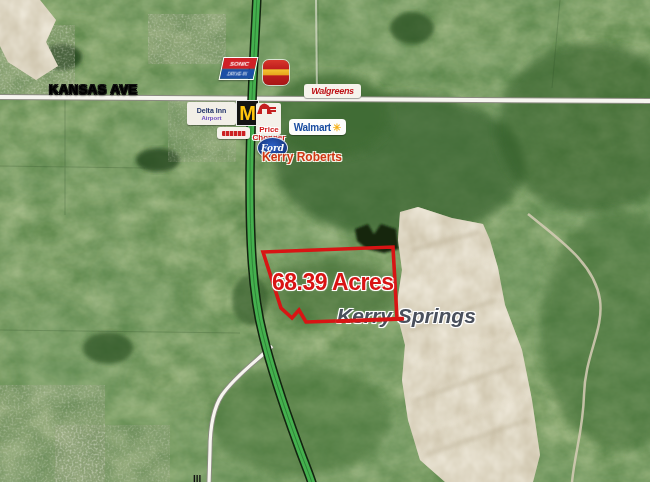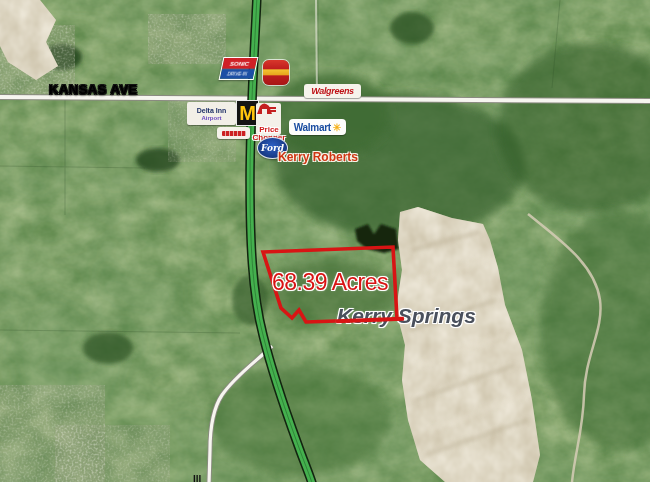--- a/index.html
+++ b/index.html
@@ -11,35 +11,34 @@
   #stage svg{position:absolute;left:0;top:0;}
   .lbl{position:absolute;white-space:nowrap;line-height:1;}
   .blur{filter:blur(.45px);}
 
   
   .kansas-ave{
     left:49px;top:83px;font-size:13px;font-weight:bold;color:#000000;letter-spacing:.5px;
     text-shadow:-1px -1px 0 #111,1px -1px 0 #111,-1px 1px 0 #111,1px 1px 0 #111,0 2px 2px rgba(0,0,0,.4);
   }
   .acres{
-    left:272px;top:271px;font-size:23px;font-weight:normal;color:#d81414;letter-spacing:-.5px;
+    left:272px;top:271px;font-size:23px;font-weight:bold;color:#d81414;letter-spacing:-.5px;
     text-shadow:-1px -1px 0 #fff,1px -1px 0 #fff,-1px 1px 0 #fff,1px 1px 0 #fff,0 0 3px #fff;
   }
   .city{
     left:337px;top:305px;font-size:21px;font-weight:bold;font-style:italic;color:#4a505c;
     text-shadow:-1px -1px 0 #fff,1px -1px 0 #fff,-1px 1px 0 #fff,1px 1px 0 #fff,0 0 3px #fff;
   }
   .strike{
     position:absolute;left:336px;top:318px;width:68px;height:4px;background:#d81414;
     transform:rotate(-2deg);border-radius:1px;
   }
   .park{
     left:250px;top:151px;width:104px;text-align:center;font-size:12px;font-weight:bold;color:#cf3512;
     text-shadow:-1px -1px 0 #f7f3e8,1px -1px 0 #f7f3e8,-1px 1px 0 #f7f3e8,1px 1px 0 #f7f3e8;
-    padding-left:16px;
   }
   .park div{line-height:1.05;}
   .cutoff{
     left:193px;top:475px;font-size:10px;font-weight:bold;color:#111;
   }
 
   
   .shield{
     left:236px;top:188px;width:31px;height:23px;background:#2f9440;
     border:2px solid #fff;box-sizing:border-box;border-radius:2px;

